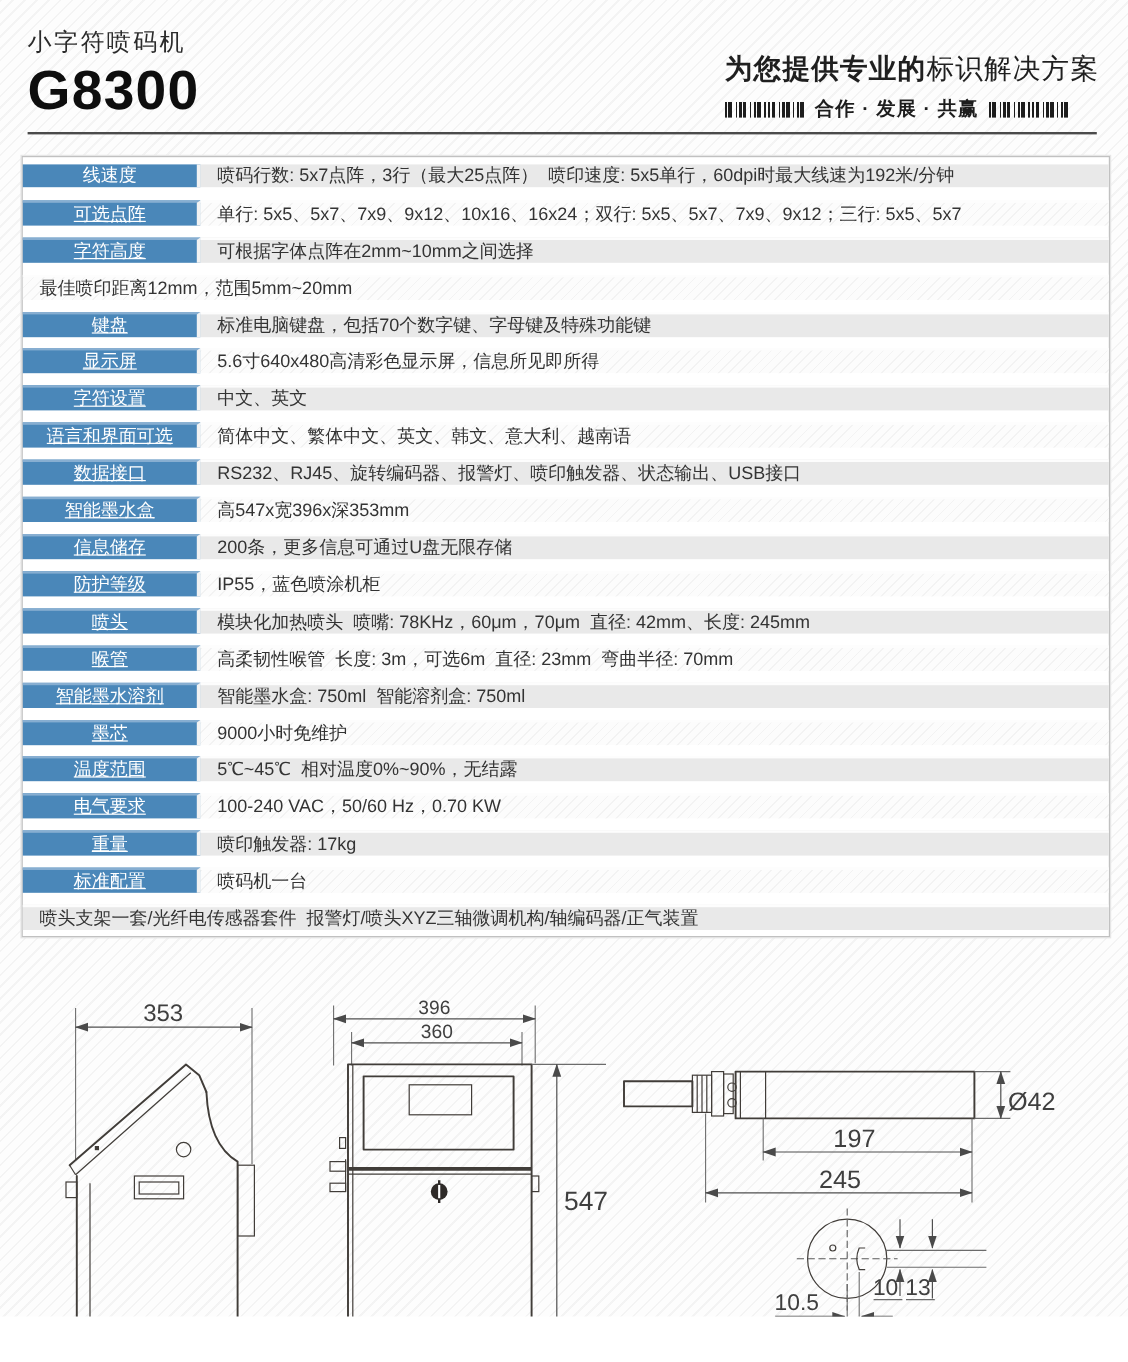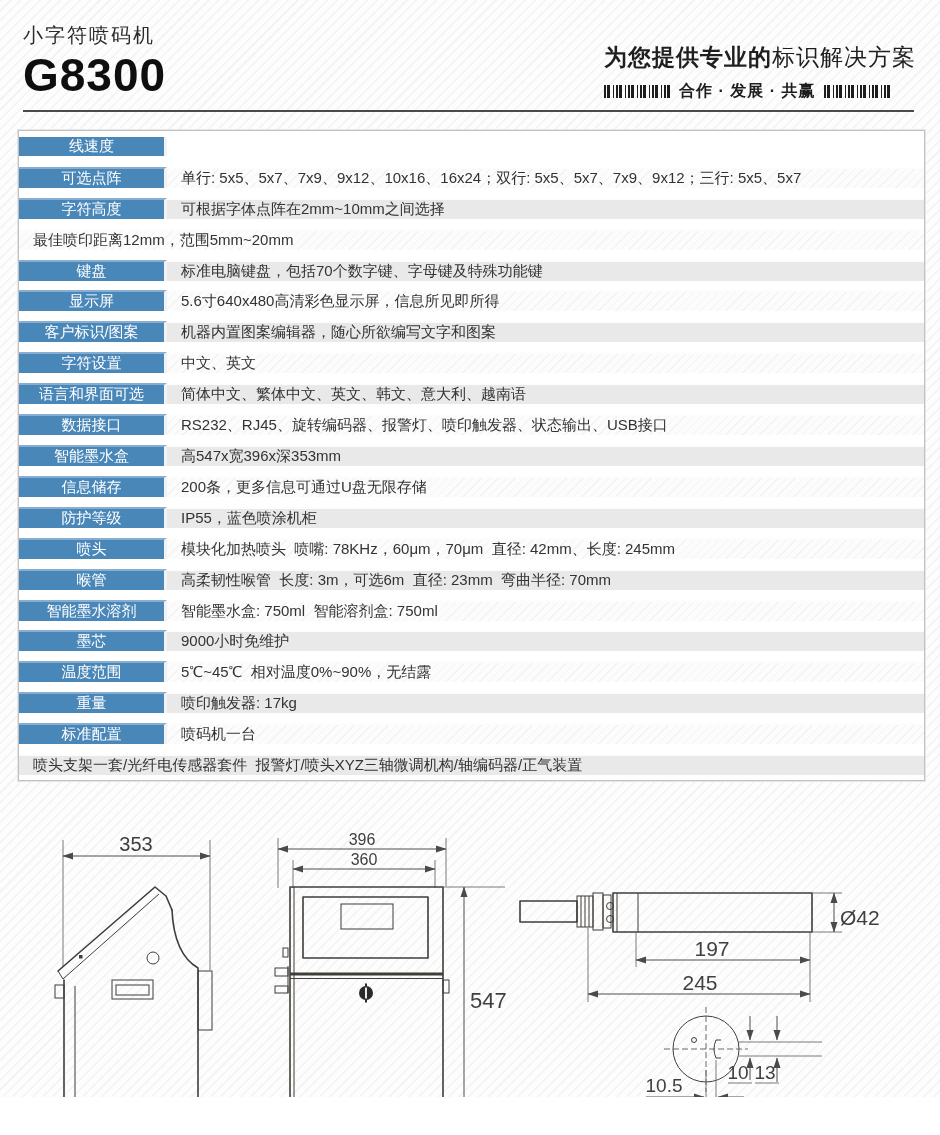--- a/index.html
+++ b/index.html
@@ -18,21 +18,21 @@
   .tl-bold{font-weight:bold;}
   .slogan-line{margin-top:8px;display:flex;align-items:center;gap:9px;}
   .slogan{font-size:16px;font-weight:bold;color:#1d1d1d;letter-spacing:1px;}
   .barcode{display:inline-block;width:66px;height:13px;
     background:repeating-linear-gradient(90deg,#1d1d1d 0px,#1d1d1d 2px,transparent 2px,transparent 3px,#1d1d1d 3px,#1d1d1d 6px,transparent 6px,transparent 9px,#1d1d1d 9px,#1d1d1d 10px,transparent 10px,transparent 12px);}
   .header-rule{position:absolute;left:23px;top:110px;width:891px;height:2px;background:#4b4b4b;}
   
   .spec-table{position:absolute;left:18px;top:130px;width:905px;border:1px solid #c1c1c1;box-shadow:0 0 0 1px #e6e6e6;background:#fff;}
   .spec-row{display:flex;height:30.91px;box-sizing:border-box;align-items:center;}
   .spec-label{flex:0 0 148px;width:148px;background:#4a87b9;color:#ffffff;display:flex;align-items:center;justify-content:center;font-size:15px;box-sizing:border-box;border-right:3px solid #f2f2f2;}
-  .spec-row + .spec-row .spec-label{border-top:2px solid #87aed1;}
+  .spec-row + .spec-row .spec-label{border-top:2px solid #87aed1;text-decoration:underline;}
   .spec-value{flex:1;display:flex;align-items:center;padding-left:14px;font-size:15px;color:#333333;box-sizing:border-box;white-space:pre;overflow:hidden;}
   .spec-row + .spec-row .spec-value{border-top:2px solid #fdfdfd;}
   .spec-row:nth-child(odd) .spec-value{background:#e9e9e9;}
   .spec-row:nth-child(even) .spec-value{background-color:#fcfcfc;
     background-image:repeating-linear-gradient(135deg, rgba(120,120,120,0.07) 0px, rgba(120,120,120,0.07) 1px, transparent 1px, transparent 6px);}
   
   .drawings{position:absolute;left:0;top:830px;}
   .out{stroke:#413d39;stroke-width:1.6;fill:none;stroke-linejoin:round;stroke-linecap:round;}
   .out2{stroke:#413d39;stroke-width:1;fill:none;}
   .ext{stroke:#6b6b6b;stroke-width:0.9;fill:none;}
@@ -58,20 +58,21 @@
       <span class="slogan">合作 · 发展 · 共赢</span>
       <span class="barcode"></span>
     </div>
   </div>
 
   <div class="header-rule"></div>
 
   <section class="spec-table">
     <div class="spec-row">
       <div class="spec-label">线速度</div>
+      <div class="spec-value">喷码行数: 5x7点阵，3行（最大25点阵）  喷印速度: 5x5单行，60dpi时最大线速为192米/分钟</div>
     </div>
 
     <div class="spec-row">
       <div class="spec-label">可选点阵</div>
       <div class="spec-value">单行: 5x5、5x7、7x9、9x12、10x16、16x24；双行: 5x5、5x7、7x9、9x12；三行: 5x5、5x7</div>
     </div>
 
     <div class="spec-row">
       <div class="spec-label">字符高度</div>
       <div class="spec-value">可根据字体点阵在2mm~10mm之间选择</div>
@@ -84,24 +85,20 @@
     <div class="spec-row">
       <div class="spec-label">键盘</div>
       <div class="spec-value">标准电脑键盘，包括70个数字键、字母键及特殊功能键</div>
     </div>
 
     <div class="spec-row">
       <div class="spec-label">显示屏</div>
       <div class="spec-value">5.6寸640x480高清彩色显示屏，信息所见即所得</div>
     </div>
 
-    <div class="spec-row">
-      <div class="spec-label">客户标识/图案</div>
-      <div class="spec-value">机器内置图案编辑器，随心所欲编写文字和图案</div>
-    </div>
 
     <div class="spec-row">
       <div class="spec-label">字符设置</div>
       <div class="spec-value">中文、英文</div>
     </div>
 
     <div class="spec-row">
       <div class="spec-label">语言和界面可选</div>
       <div class="spec-value">简体中文、繁体中文、英文、韩文、意大利、越南语</div>
     </div>
@@ -144,20 +141,24 @@
     <div class="spec-row">
       <div class="spec-label">墨芯</div>
       <div class="spec-value">9000小时免维护</div>
     </div>
 
     <div class="spec-row">
       <div class="spec-label">温度范围</div>
       <div class="spec-value">5℃~45℃  相对温度0%~90%，无结露</div>
     </div>
 
+    <div class="spec-row">
+      <div class="spec-label">电气要求</div>
+      <div class="spec-value">100-240 VAC，50/60 Hz，0.70 KW</div>
+    </div>
 
     <div class="spec-row">
       <div class="spec-label">重量</div>
       <div class="spec-value">喷印触发器: 17kg</div>
     </div>
 
     <div class="spec-row">
       <div class="spec-label">标准配置</div>
       <div class="spec-value">喷码机一台</div>
     </div>

